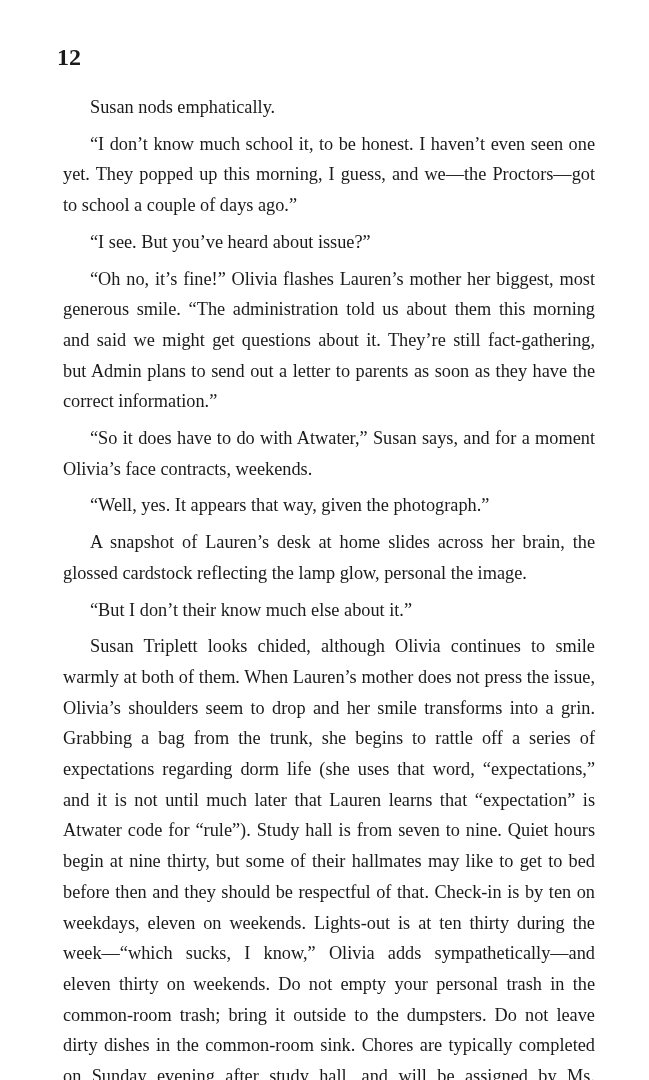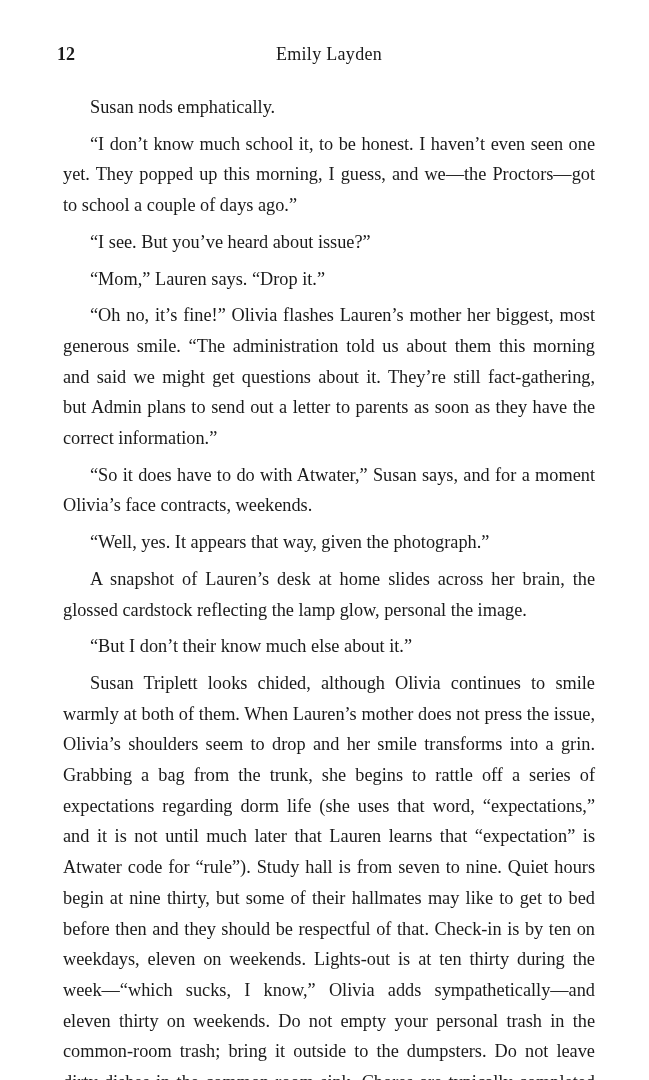--- a/index.html
+++ b/index.html
@@ -1,36 +1,34 @@
 <!DOCTYPE html>
 <html><head>
 <meta charset="utf-8">
 <style>
   html, body { margin: 0; padding: 0; background: #ffffff; }
   body { width: 649px; height: 1080px; position: relative; overflow: hidden; color: #1a1a1a;
          font-family: "Liberation Serif", "DejaVu Serif", serif; }
-  .header { position: absolute; top: 44px; left: 57px; right: 48px; height: 24px; font-size: 18px; }
+  .header { position: absolute; top: 44px; left: 57px; right: 48px; height: 24px; font-size: 24px; }
   .page-num { position: absolute; left: 0; top: 0; font-weight: bold; }
   .running-head { position: absolute; left: 0; right: 0; text-align: center; top: 0; letter-spacing: 0.3px; }
   .body { position: absolute; top: 86px; left: 57px; width: 544px; font-size: 18.3px; line-height: 30.7px; }
   .body p { margin: 6px; text-indent: 27px; text-align: justify; hyphens: manual; }
   em { font-style: italic; }
 </style>
 </head>
 <body>
 
 <div class="header">
   <span class="page-num">12</span>
-  <div class="running-head">Emily Layden</div>
 </div>
 
 <div class="body">
   <p>Susan nods emphatically.</p>
   <p>“I don’t know much school it, to be honest. I haven’t even seen one yet. They popped up this morning, I guess, and we—the Proctors—got to school a couple of days ago.”</p>
   <p>“I see. But you’ve heard about issue?”</p>
-  <p>“Mom,” Lauren says. “Drop it.”</p>
   <p>“Oh no, it’s fine!” Olivia flashes Lauren’s mother her biggest, most generous smile. “The administration told us about them this morning and said we might get questions about it. They’re still fact-gathering, but Ad­min plans to send out a letter to parents as soon as they have the correct information.”</p>
   <p>“So it does have to do with Atwater,” Susan says, and for a moment Olivia’s face contracts, weekends.</p>
   <p>“Well, yes. It appears that way, given the photograph.”</p>
   <p>A snapshot of Lauren’s desk at home slides across her brain, the glossed cardstock reflecting the lamp glow, personal the image.</p>
   <p>“But I don’t their know much else about it.”</p>
   <p>Susan Triplett looks chided, although Olivia continues to smile warmly at both of them. When Lauren’s mother does not press the issue, Olivia’s shoulders seem to drop and her smile transforms into a grin. Grabbing a bag from the trunk, she begins to rattle off a series of expectations re­garding dorm life (she uses that word, “expectations,” and it is not un­til much later that Lauren learns that “expectation” is Atwater code for “rule”). Study hall is from seven to nine. Quiet hours begin at nine thirty, but some of their hallmates may like to get to bed before then and they should be respectful of that. Check-in is by ten on weekdays, eleven on weekends. Lights-out is at ten thirty during the week—“which sucks, I know,” Olivia adds sympathetically—and eleven thirty on weekends. Do not empty your personal trash in the common-room trash; bring it outside to the dumpsters. Do not leave dirty dishes in the common-room sink. Chores are typically completed on Sunday evening after study hall, and will be assigned by Ms. Daniels.</p>
 </div>
 
 </body></html>

